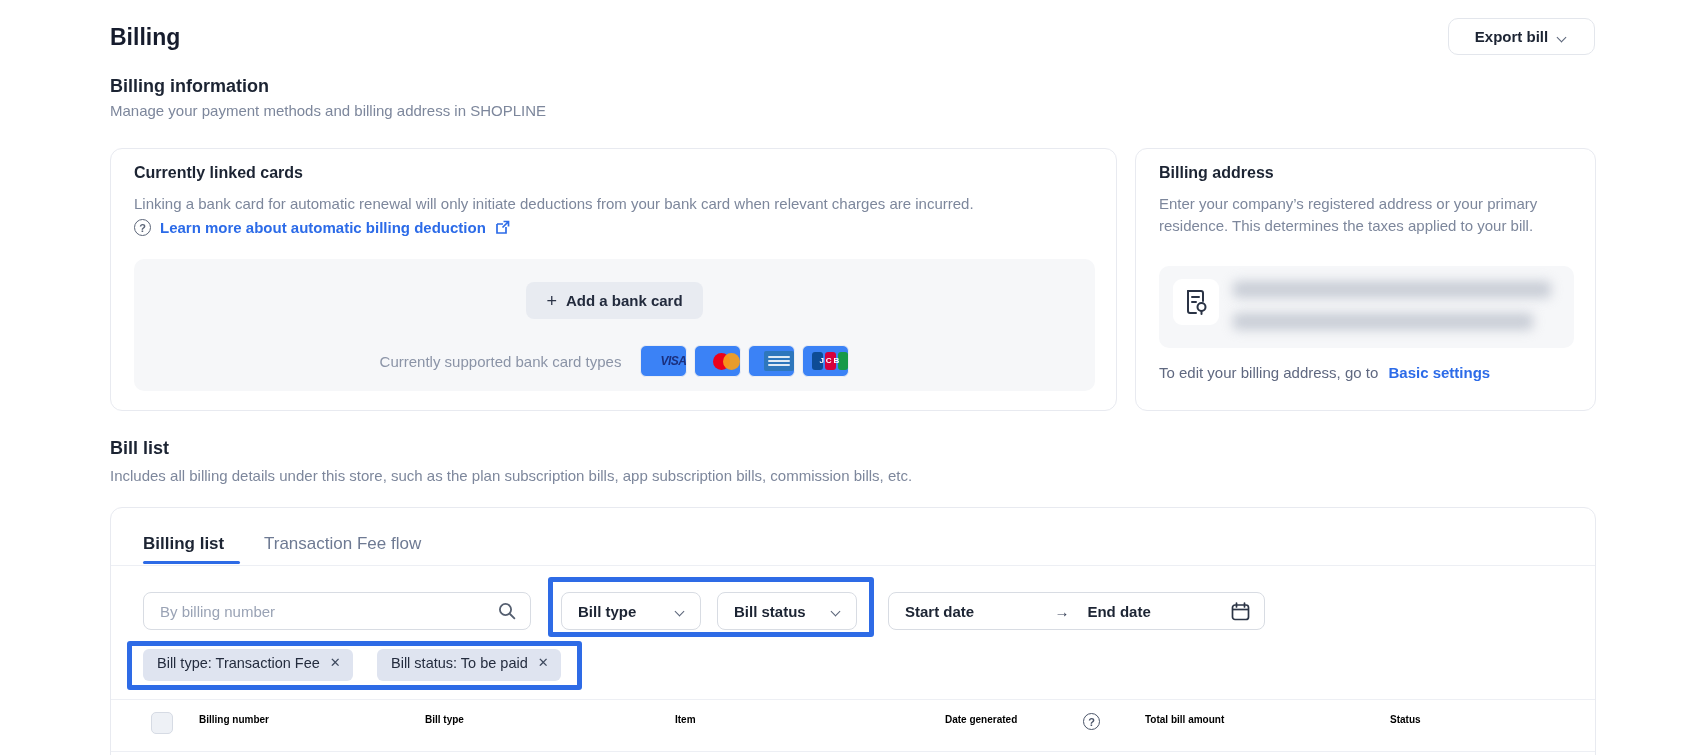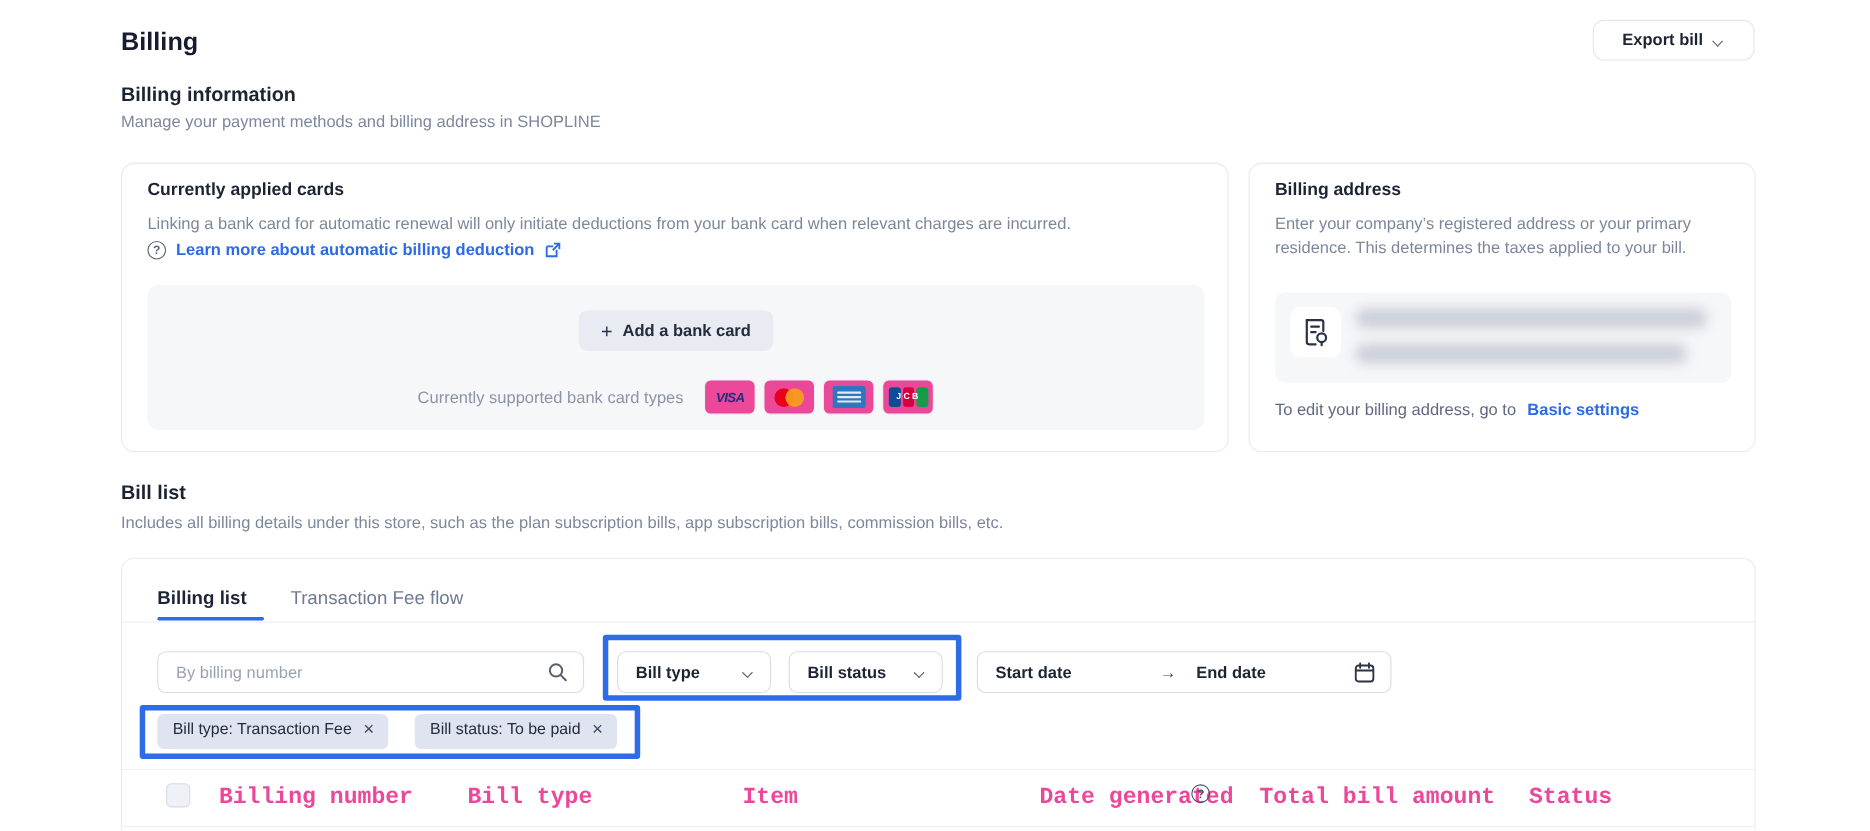--- a/index.html
+++ b/index.html
@@ -46,22 +46,22 @@
   .add-card-btn {
     display:inline-flex; align-items:center; gap:9px; height:37px; padding:0 20px;
     background:#e8ebf1; border:none; border-radius:8px;
     font-size:15px; font-weight:600; color:#232b3d; cursor:pointer;
   }
   .plus { font-size:18px; font-weight:400; color:#2b3347; line-height:1; }
 
   .brands-row { position:absolute; left:0; right:0; top:86px; display:flex; justify-content:center; align-items:center; gap:7px; }
   .brands-label { font-size:15px; color:#8b94a7; margin-right:12px; }
   .badge {
-    width:47px; height:32px; background:#ec4899; border:1px solid #eceef3; border-radius:6px;
-    display:flex; align-items:center; justify-content:center;
+    width:47px; height:32px; background:#3b82f6; border:1px solid #eceef3; border-radius:6px;
+    display:flex; align-items:center; justify-content:flex-end;
   }
   .visa-mark { font-size:12px; font-weight:800; font-style:italic; color:#1b2f7d; letter-spacing:-0.5px; }
   .mc-mark { position:relative; width:27px; height:17px; }
   .mc-mark i { position:absolute; top:0; width:17px; height:17px; border-radius:50%; }
   .mc-red { left:0; background:#eb001b; }
   .mc-org { left:10px; background:#f79e1b; opacity:.92; }
   .amex-mark { width:30px; height:20px; background:#2e77bc; border-radius:2px; display:flex; flex-direction:column; justify-content:center; gap:2px; padding:0 4px; }
   .amex-mark i { display:block; height:2px; background:rgba(255,255,255,.85); border-radius:1px; }
   .jcb-mark { position:relative; width:36px; height:18px; display:flex; gap:2px; }
   .jcb-mark i { flex:1; border-radius:3px; }
@@ -93,21 +93,21 @@
   .annot { position:absolute; border:5px solid #2e6be6; border-radius:3px; }
 
   .chip {
     position:absolute; top:0; height:32px; background:#dfe4f0; border-radius:6px;
     display:flex; align-items:center; gap:10px; padding:0 12px 5px 14px;
     font-size:14.5px; color:#242c3e; font-weight:500;
   }
   .chip-x { font-size:13px; color:#3f4a5f; cursor:pointer; font-weight:700; }
 
   
-  .thead-label { position:absolute; top:714px; font-size:21px; font-weight:600; color:#ec4899; white-space:nowrap;font-family:Liberation Mono, monospace; }
+  .thead-label { position:absolute; top:714px; font-size:10px; font-weight:600; color:#000000; white-space:nowrap; }
   .checkbox {
     position:absolute; left:151px; top:712px; width:22px; height:22px;
     background:#eef1f6; border:1px solid #d6dbe4; border-radius:5px; cursor:pointer;
   }
   .dg-q { position:absolute; left:1083px; top:713px; }
 
   svg { display:block; }
 </style>
 </head>
 <body>
@@ -118,21 +118,21 @@
 
   <button class="btn-outline abs" style="left:1448px; top:18px; width:147px;">
     <span>Export bill</span>
     <span class="chev"></span>
   </button>
 
   <div class="abs h2" style="left:110px; top:76px;">Billing information</div>
   <div class="abs sub" style="left:110px; top:102px;">Manage your payment methods and billing address in SHOPLINE</div>
 
   <div class="card" style="left:110px; top:148px; width:1007px; height:263px;">
-    <div class="abs card-title" style="left:23px; top:15px;">Currently applied cards</div>
+    <div class="abs card-title" style="left:23px; top:15px;">Currently linked cards</div>
     <div class="abs sub" style="left:23px; top:46px; width:960px;">Linking a bank card for automatic renewal will only initiate deductions from your bank card when relevant charges are incurred.</div>
     <div class="abs" style="left:23px; top:70px; display:flex; align-items:center; gap:9px;">
       <span class="qmark">?</span>
       <span class="link">Learn more about automatic billing deduction</span>
       <span>
         <svg width="15" height="15" viewBox="0 0 15 15">
             <path d="M2 4 h6 M2 4 v9 h9 v-6" fill="none" stroke="#2c6be8" stroke-width="1.7"></path>
             <path d="M8.5 1.5 h5 v5 M13.5 1.5 L7.5 7.5" fill="none" stroke="#2c6be8" stroke-width="1.7"></path>
           </svg>
       </span>

